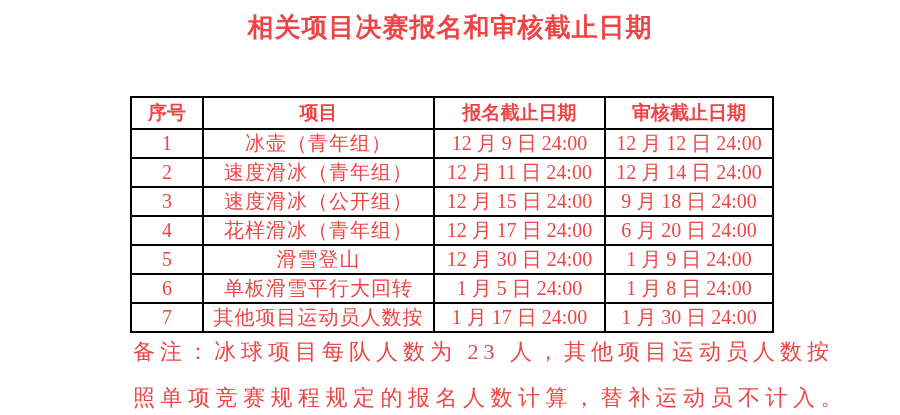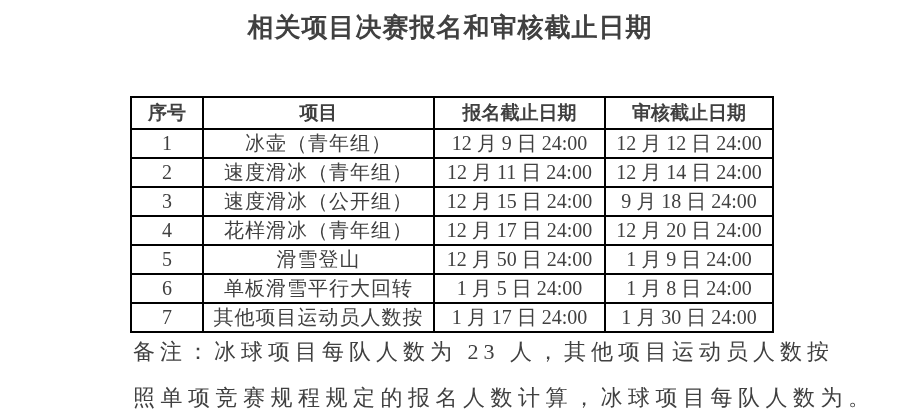--- a/index.html
+++ b/index.html
@@ -6,21 +6,21 @@
     margin: 0;
     padding: 0;
     background: #ffffff;
   }
   .page {
     position: relative;
     width: 900px;
     height: 415px;
     background: #ffffff;
     font-family: "Liberation Serif", "DejaVu Serif", serif;
-    color: #404040;
+    color: #ef4444;
     overflow: hidden;
   }
   .title {
     position: absolute;
     top: 10px;
     left: 0;
     width: 100%;
     margin: 0;
     text-align: center;
     font-size: 26px;
@@ -115,41 +115,41 @@
         <tr>
           <td class="col-num">3</td>
           <td class="col-project">速度滑冰（公开组）</td>
           <td class="col-date">12 月 15 日 24:00</td>
           <td class="col-date">9 月 18 日 24:00</td>
         </tr>
         <tr>
           <td class="col-num">4</td>
           <td class="col-project">花样滑冰（青年组）</td>
           <td class="col-date">12 月 17 日 24:00</td>
-          <td class="col-date">12 月 20 日 24:00</td>
+          <td class="col-date">6 月 20 日 24:00</td>
         </tr>
         <tr>
           <td class="col-num">5</td>
           <td class="col-project">滑雪登山</td>
-          <td class="col-date">12 月 50 日 24:00</td>
+          <td class="col-date">12 月 30 日 24:00</td>
           <td class="col-date">1 月 9 日 24:00</td>
         </tr>
         <tr>
           <td class="col-num">6</td>
           <td class="col-project">单板滑雪平行大回转</td>
           <td class="col-date">1 月 5 日 24:00</td>
           <td class="col-date">1 月 8 日 24:00</td>
         </tr>
         <tr>
           <td class="col-num">7</td>
           <td class="col-project">其他项目运动员人数按</td>
           <td class="col-date">1 月 17 日 24:00</td>
           <td class="col-date">1 月 30 日 24:00</td>
         </tr>
       </tbody>
   </table>
 
   <div class="note">
     <div class="note-line">备注：冰球项目每队人数为 23 人，其他项目运动员人数按</div>
-    <div class="note-line">照单项竞赛规程规定的报名人数计算，冰球项目每队人数为。</div>
+    <div class="note-line">照单项竞赛规程规定的报名人数计算，替补运动员不计入。</div>
   </div>
 
 </div>
 
 </body></html>

